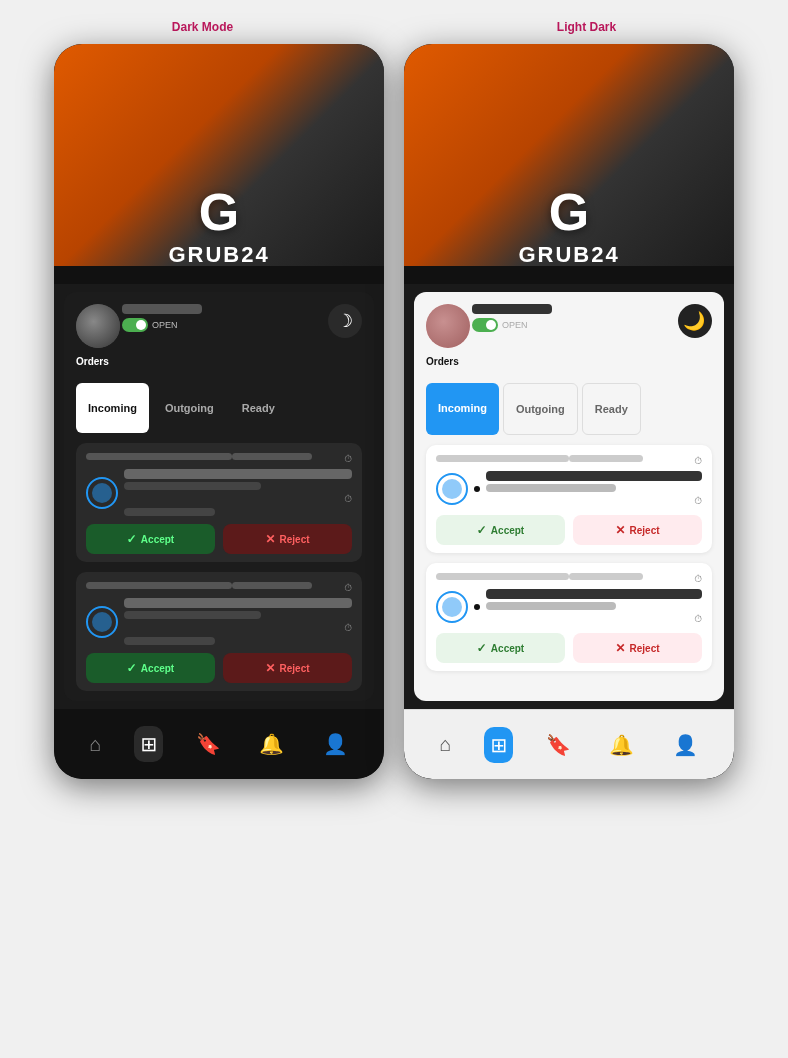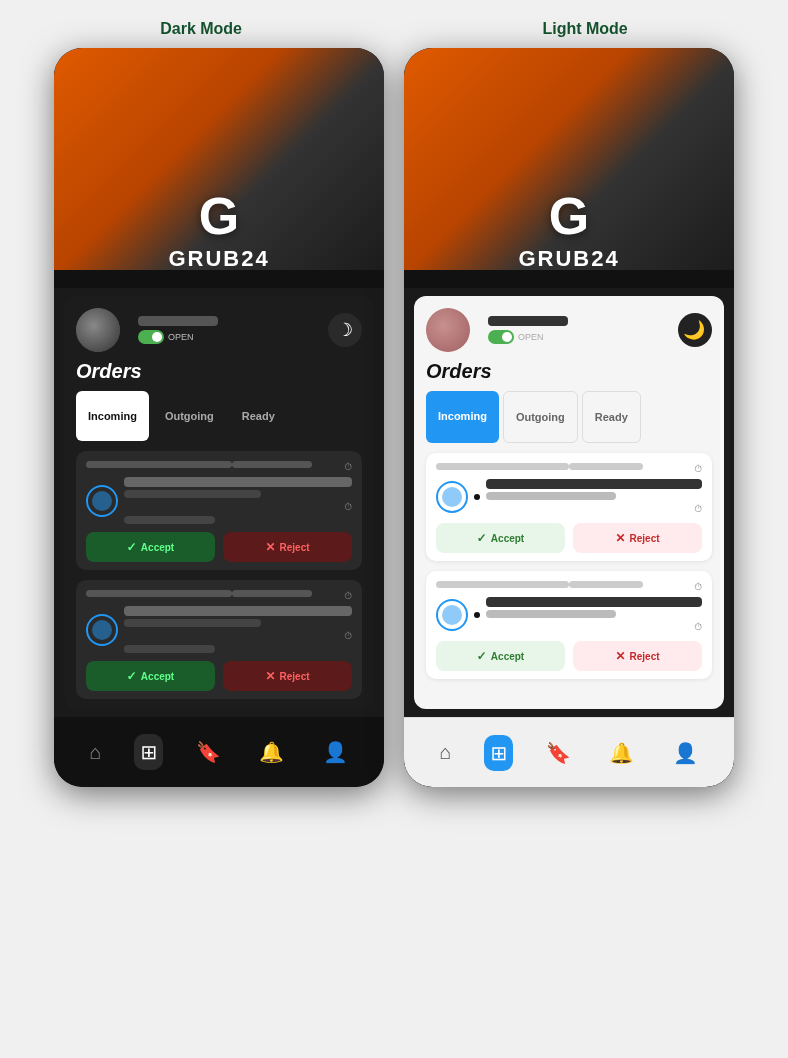--- a/index.html
+++ b/index.html
@@ -14,22 +14,22 @@
       width: 788px;
     }
     .page-labels {
       display: flex;
       width: 100%;
       justify-content: space-around;
       margin-bottom: 10px;
     }
     .mode-label {
       font-weight: bold;
-      font-size: 16px;
-      color: #14532d;
+      font-size: 12px;
+      color: #be185d;
     }
     .devices-row {
       display: flex;
       gap: 20px;
       justify-content: center;
       width: 100%;
     }
 
     
     .device {
@@ -125,23 +125,22 @@
     }
     .nav-icon.active-light {
       background: #2196f3;
       color: #fff;
       border-radius: 10px;
     }
 
     
     .screen-header {
       display: flex;
-      align-items: center;
       padding: 12px 12px 8px;
-      gap: 18px;
+      gap: 2px;
     }
     .avatar {
       width: 44px;
       height: 44px;
       border-radius: 22px;
       background: #555;
       overflow: hidden;
       flex-shrink: 0;
     }
     .avatar.light-av {
@@ -221,24 +220,23 @@
       color: #f0c030;
     }
 
     
     .orders-section {
       padding: 0 12px;
       flex: 1;
       overflow: hidden;
     }
     .orders-title {
-      font-size: 20px;
+      font-size: 10px;
       font-weight: bold;
-      margin-bottom: 8px;
-      font-style: italic;
+      margin-bottom: 16px;
     }
     .orders-title.dark { color: #fff; }
     .orders-title.light { color: #111; }
 
     
     .tabs {
       display: flex;
       gap: 4px;
       margin-bottom: 10px;
     }
@@ -384,21 +382,21 @@
       border-radius: 4px;
     }
     .top-line-block.dark { background: #555; }
     .top-line-block.light { background: #ccc; }
   </style>
 </head>
 <body>
 
 <div class="page-labels">
   <span class="mode-label">Dark Mode</span>
-  <span class="mode-label">Light Mode</span>
+  <span class="mode-label">Light Dark</span>
 </div>
 
 <div class="devices-row">
 
   <div class="device">
     <div class="device-top">
       <div class="device-logo-g">G</div>
       <div class="device-brand">GRUB24</div>
     </div>
 

